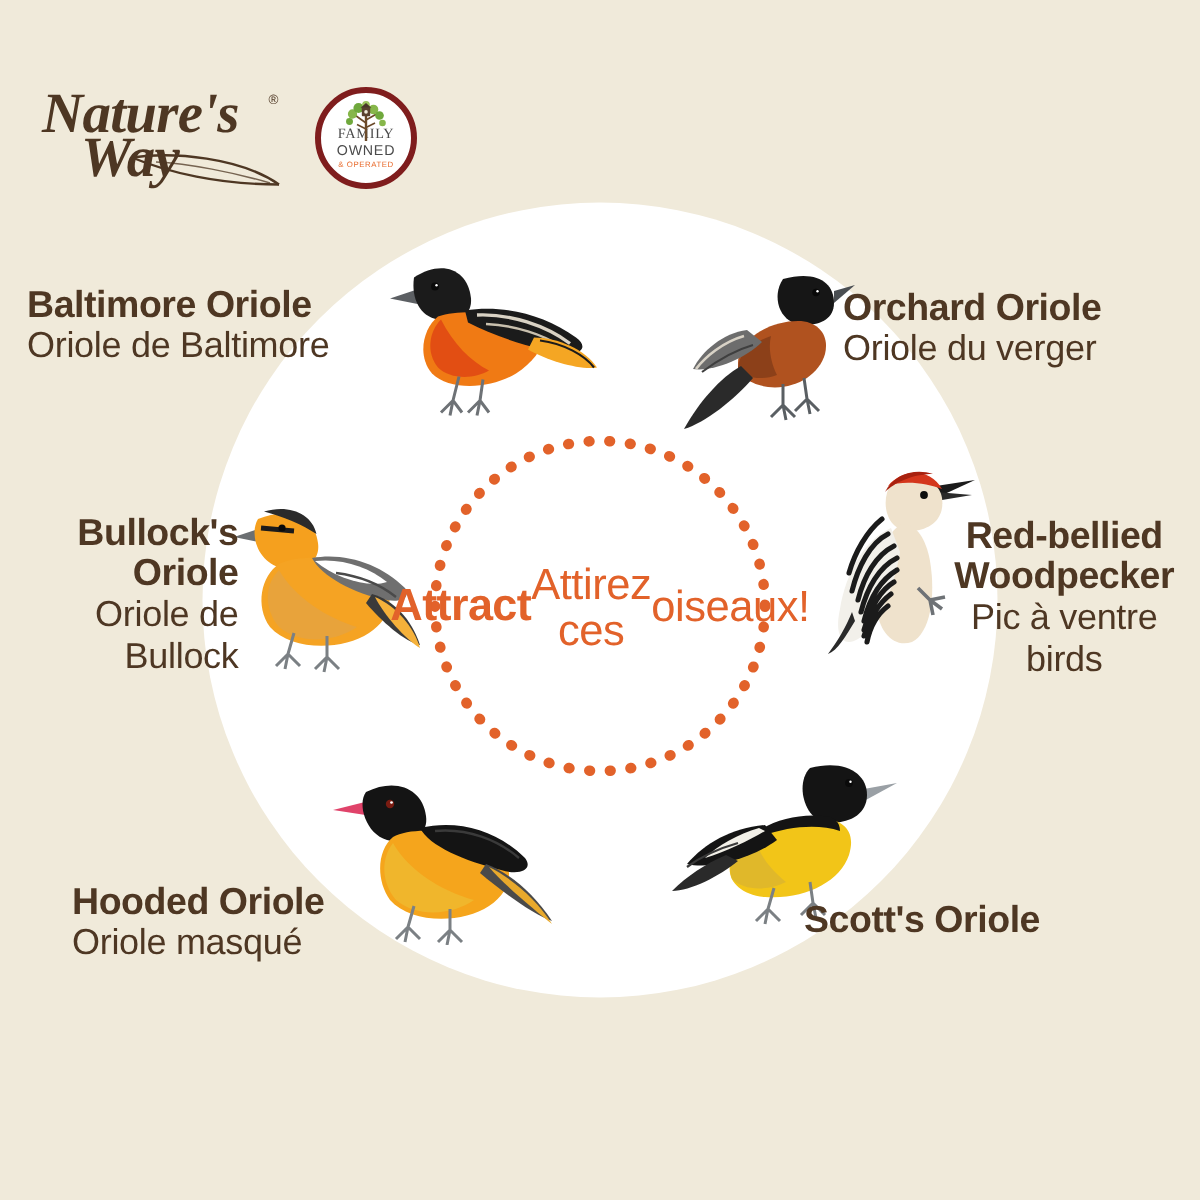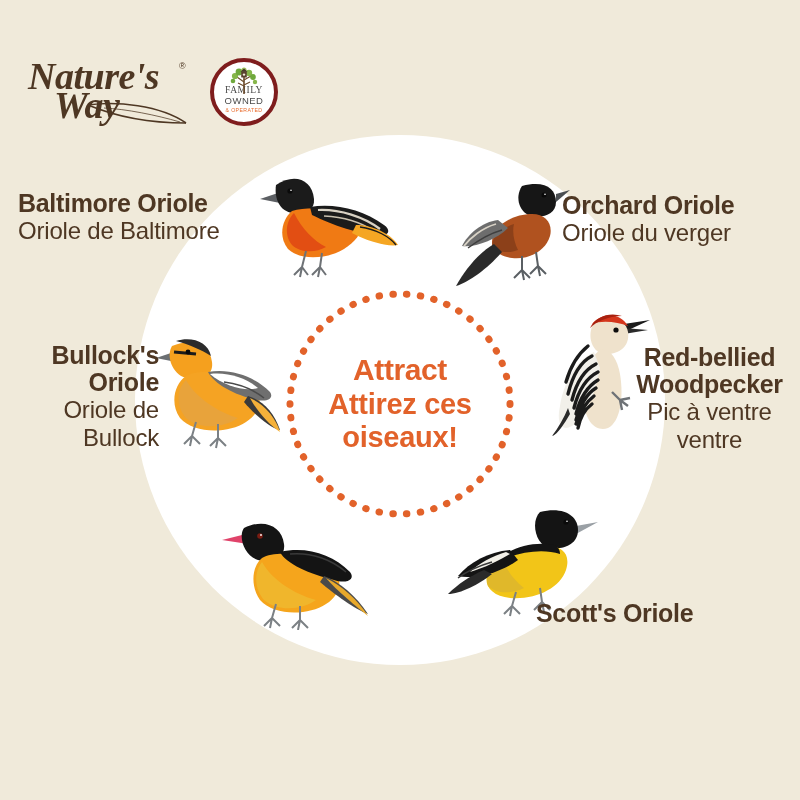--- a/index.html
+++ b/index.html
@@ -138,34 +138,34 @@
     height: 234px;
   }
   .center-dots {
     position: absolute;
     inset: 0;
   }
   .center-text {
     position: absolute;
     inset: 0;
     display: flex;
-    flex-direction: column;
+    flex-direction: row;
     align-items: center;
     justify-content: center;
     text-align: center;
     color: #e2622a;
   }
   .ct-en {
     font-weight: bold;
     font-size: 30px;
     line-height: 1.03;
     letter-spacing: -0.4px;
   }
   .ct-fr {
-    font-weight: bold;
+    font-weight: normal;
     font-size: 29px;
     line-height: 1.05;
     letter-spacing: -0.3px;
     margin-top: 3px;
   }
 
   
   .label {
     position: absolute;
   }
@@ -349,23 +349,27 @@
     <div class="en">Bullock's</div>
     <div class="en">Oriole</div>
     <div class="fr">Oriole de</div>
     <div class="fr">Bullock</div>
   </div>
 
   <div class="label lbl-redbelly">
     <div class="en">Red-bellied</div>
     <div class="en">Woodpecker</div>
     <div class="fr">Pic à ventre</div>
-    <div class="fr">ventre</div>
-  </div>
-
+    <div class="fr">birds</div>
+  </div>
+
+  <div class="label lbl-hooded">
+    <div class="en">Hooded Oriole</div>
+    <div class="fr">Oriole masqué</div>
+  </div>
 
   <div class="label lbl-scotts">
     <div class="en">Scott's Oriole</div>
   </div>
 
   <div class="center-circle">
     <svg class="center-dots" viewBox="0 0 234 234">
       <circle cx="117" cy="117" r="110" fill="none" stroke="#e2622a" stroke-width="7" stroke-linecap="round" stroke-dasharray="0.5 13.3"></circle>
     </svg>
     <div class="center-text">

